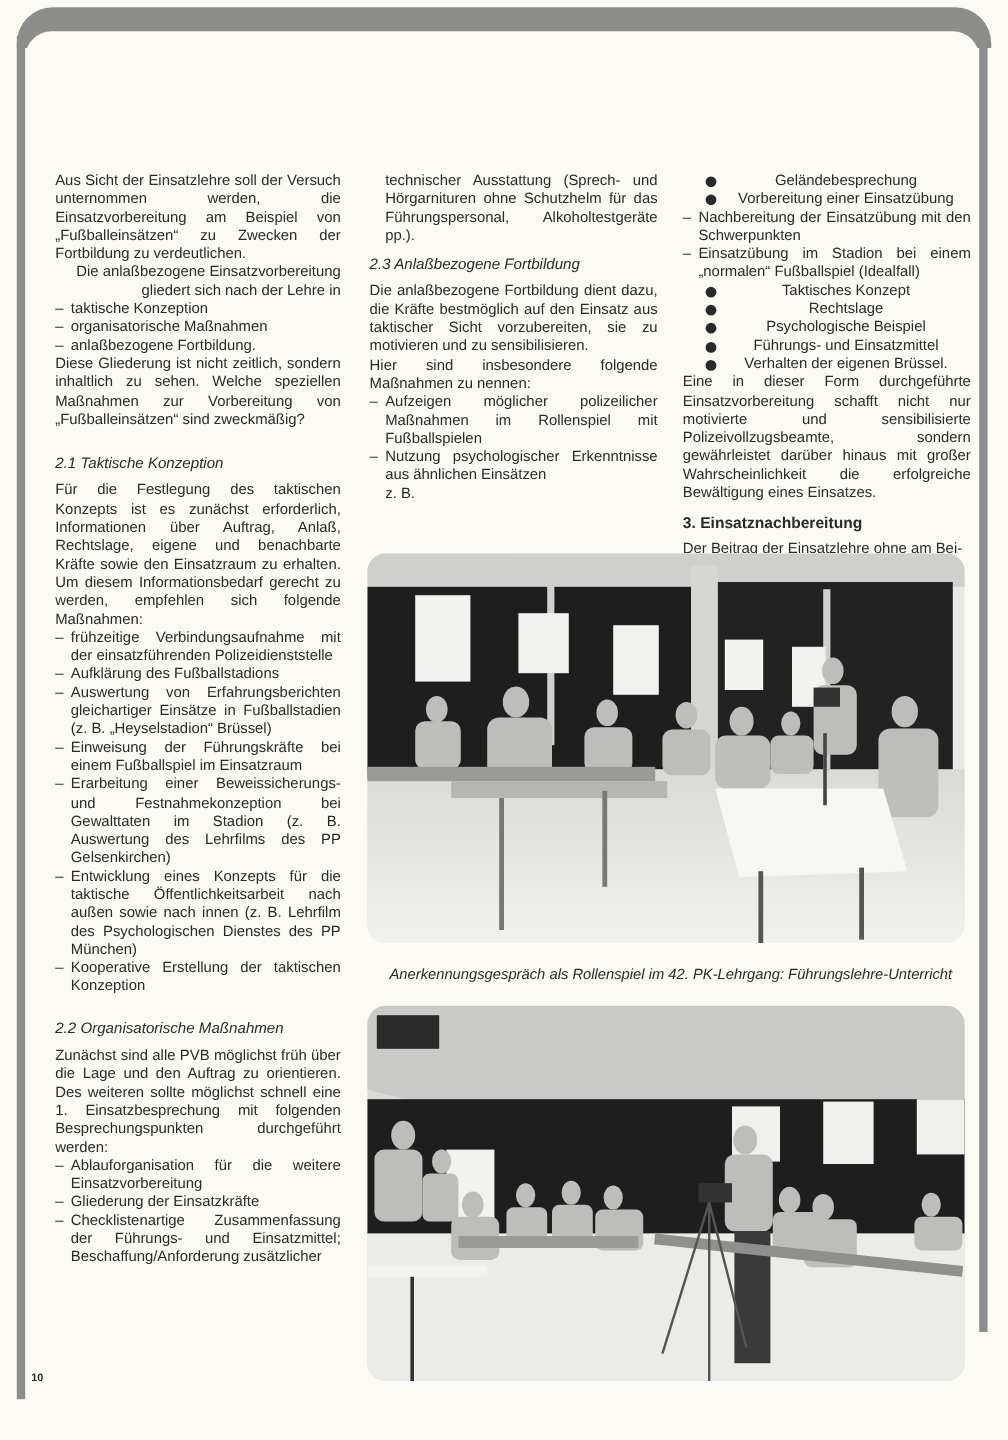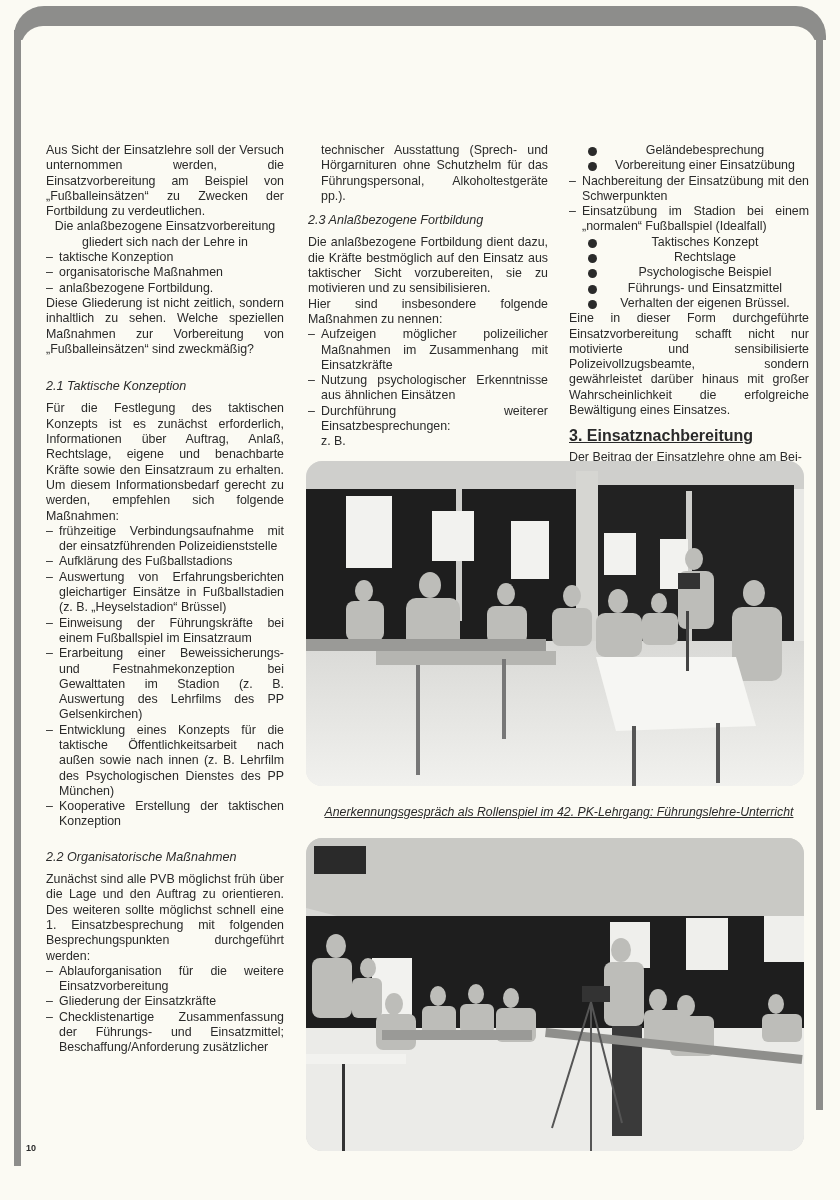--- a/index.html
+++ b/index.html
@@ -11,46 +11,46 @@
   .frame-top-inner { position:absolute; left:7px; top:20px; width:795px; height:40px; background:#fbfaf3;
                      border-radius:22px 22px 0 0; }
   .frame-left { position:absolute; left:0; top:24px; width:7px; height:1136px; background:#8d8d8b; }
   .frame-right { position:absolute; right:3px; top:24px; width:7px; height:1080px; background:#8d8d8b; }
   .col { position:absolute; font-size:12.4px; line-height:15.3px; text-align:justify; }
   .col p { margin:0; }
   .col1 { left:46px; top:143px; width:238px; }
   .col2 { left:308px; top:143px; width:240px; }
   .col3 { left:569px; top:143px; width:240px; }
   h3.sub { font-style:italic; font-weight:normal; font-size:12.6px; margin:14px 0 7px 0; }
-  h3.main { font-weight:bold; font-size:16px; margin:10px 0 6px 0;text-decoration:underline; }
+  h3.main { font-weight:bold; font-size:13px; margin:10px 0 6px 0; }
   ul.dash { list-style:none; margin:0; padding:0; }
   ul.dash > li { position:relative; padding-left:13px; }
   ul.dash > li::before { content:"\2013"; position:absolute; left:0; }
   ul.dot { list-style:none; margin:0; padding:0 0 0 19px; }
   ul.dot > li { position:relative; padding-left:13px; text-align:center; }
   ul.dot > li .bullet { position:absolute; left:0; top:4px; width:9px; height:9px; border-radius:50%; background:#2a2a2a; }
   .photo { position:absolute; border-radius:16px; overflow:hidden; }
   .photo1 { left:306px; top:461px; width:498px; height:325px; }
   .photo2 { left:306px; top:838px; width:498px; height:313px; }
-  .caption { position:absolute; left:309px; top:805px; width:500px; font-style:italic; font-size:12.3px; text-align:center;text-decoration:underline; }
+  .caption { position:absolute; left:309px; top:805px; width:500px; font-style:italic; font-size:12.3px; text-align:center; }
   .pagenum { position:absolute; left:26px; top:1143px; font-size:9px; font-weight:bold; }
 </style>
 </head>
 <body>
 
 <div class="frame">
   <div class="frame-top"></div>
   <div class="frame-top-inner"></div>
   <div class="frame-left"></div>
   <div class="frame-right"></div>
 </div>
 
 <div class="col col1">
   <p>Aus Sicht der Einsatzlehre soll der Versuch unternommen werden, die Einsatzvorbereitung am Beispiel von „Fußballeinsätzen“ zu Zwecken der Fortbildung zu verdeutlichen.</p>
-  <p style="text-align:center;">Die anlaßbezogene Einsatzvorbereitung gliedert sich nach der Lehre in</p>
+  <p style="text-align:right;">Die anlaßbezogene Einsatzvorbereitung gliedert sich nach der Lehre in</p>
   <ul class="dash">
     <li>taktische Konzeption</li>
     <li>organisatorische Maßnahmen</li>
     <li>anlaßbezogene Fortbildung.</li>
   </ul>
   <p>Diese Gliederung ist nicht zeitlich, sondern inhaltlich zu sehen. Welche speziellen Maßnahmen zur Vorbereitung von „Fußballeinsätzen“ sind zweckmäßig?</p>
 
   <h3 class="sub" style="margin-top:22px;">2.1  Taktische Konzeption</h3>
   <p>Für die Festlegung des taktischen Konzepts ist es zunächst erforderlich, Informationen über Auftrag, Anlaß, Rechtslage, eigene und benachbarte Kräfte sowie den Einsatzraum zu erhalten. Um diesem Informationsbedarf gerecht zu werden, empfehlen sich folgende Maßnahmen:</p>
   <ul class="dash">
@@ -71,23 +71,22 @@
     <li>Checklistenartige Zusammenfassung der Führungs- und Einsatzmittel; Beschaffung/Anforderung zusätzlicher</li>
   </ul>
 </div>
 
 <div class="col col2">
   <p style="padding-left:13px;">technischer Ausstattung (Sprech- und Hörgarnituren ohne Schutzhelm für das Führungspersonal, Alkoholtestgeräte pp.).</p>
   <h3 class="sub" style="margin-top:9px;">2.3  Anlaßbezogene Fortbildung</h3>
   <p>Die anlaßbezogene Fortbildung dient dazu, die Kräfte bestmöglich auf den Einsatz aus taktischer Sicht vorzubereiten, sie zu motivieren und zu sensibilisieren.</p>
   <p>Hier sind insbesondere folgende Maßnahmen zu nennen:</p>
   <ul class="dash">
-    <li>Aufzeigen möglicher polizeilicher Maßnahmen im Zusammenhang mit Einsatzkräfte</li>
+    <li>Aufzeigen möglicher polizeilicher Maßnahmen im Rollenspiel mit Fußballspielen</li>
     <li>Nutzung psychologischer Erkenntnisse aus ähnlichen Einsätzen</li>
-    <li>Durchführung weiterer Einsatzbesprechungen:</li>
   </ul>
   <p style="padding-left:13px;">z. B.</p>
 </div>
 
 <div class="col col3">
   <ul class="dot">
     <li><span class="bullet"></span><span>Geländebesprechung</span></li>
     <li><span class="bullet"></span><span>Vorbereitung einer Einsatzübung</span></li>
   </ul>
   <ul class="dash">

